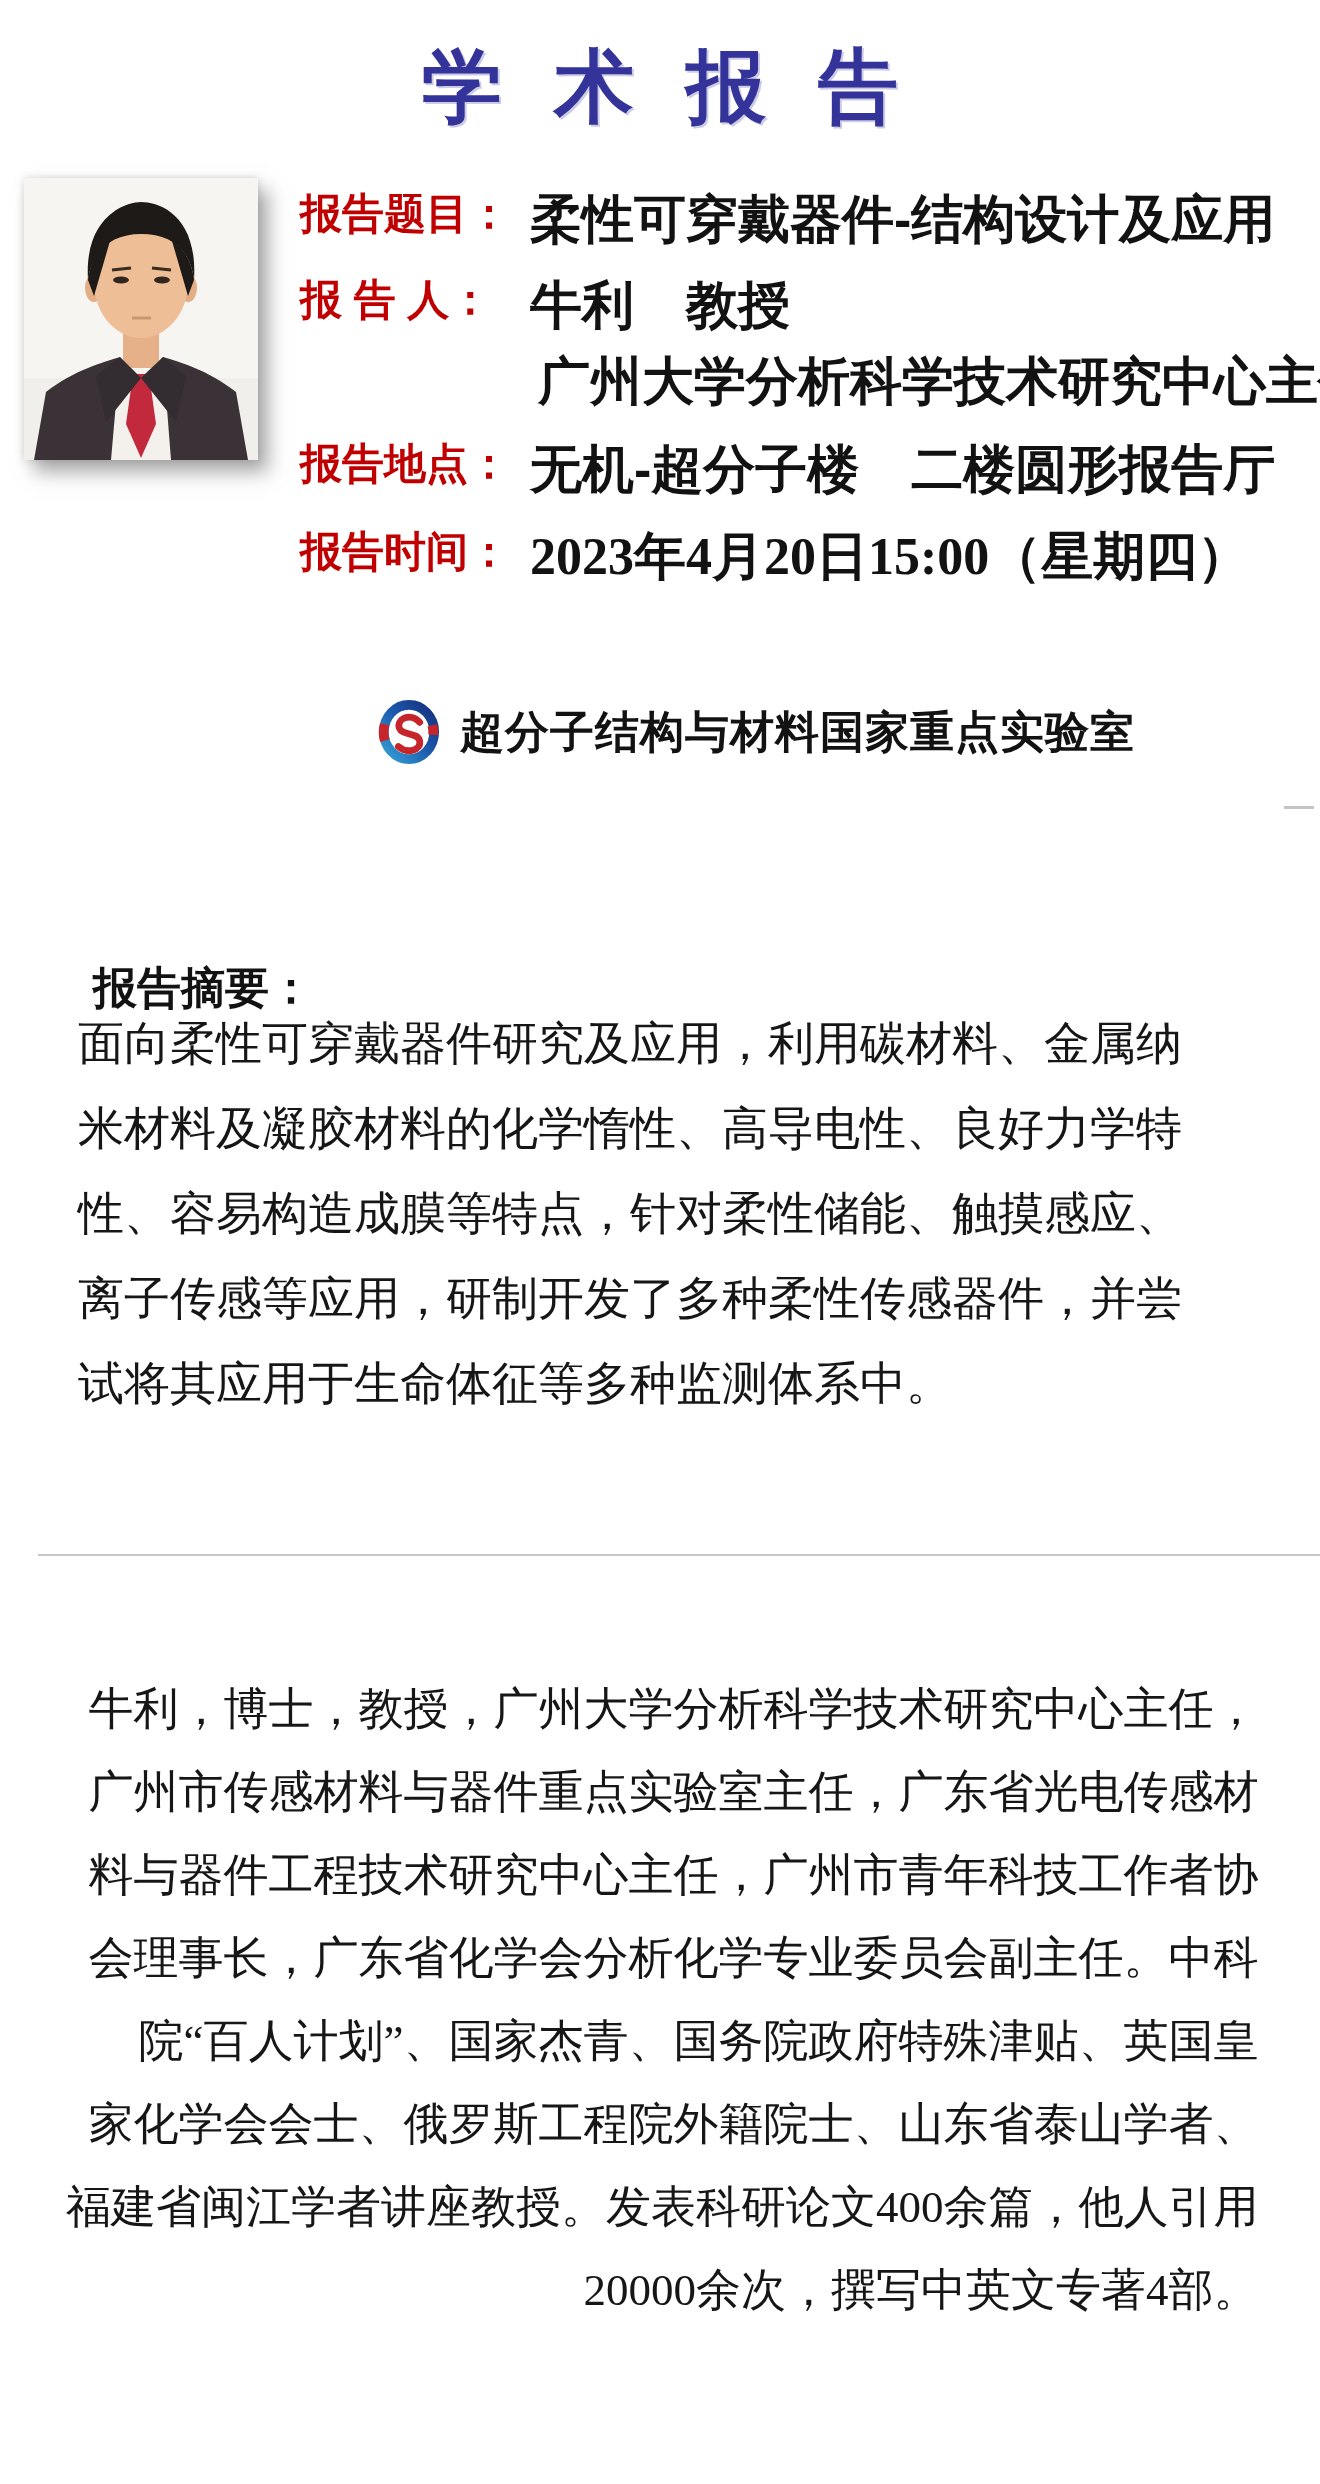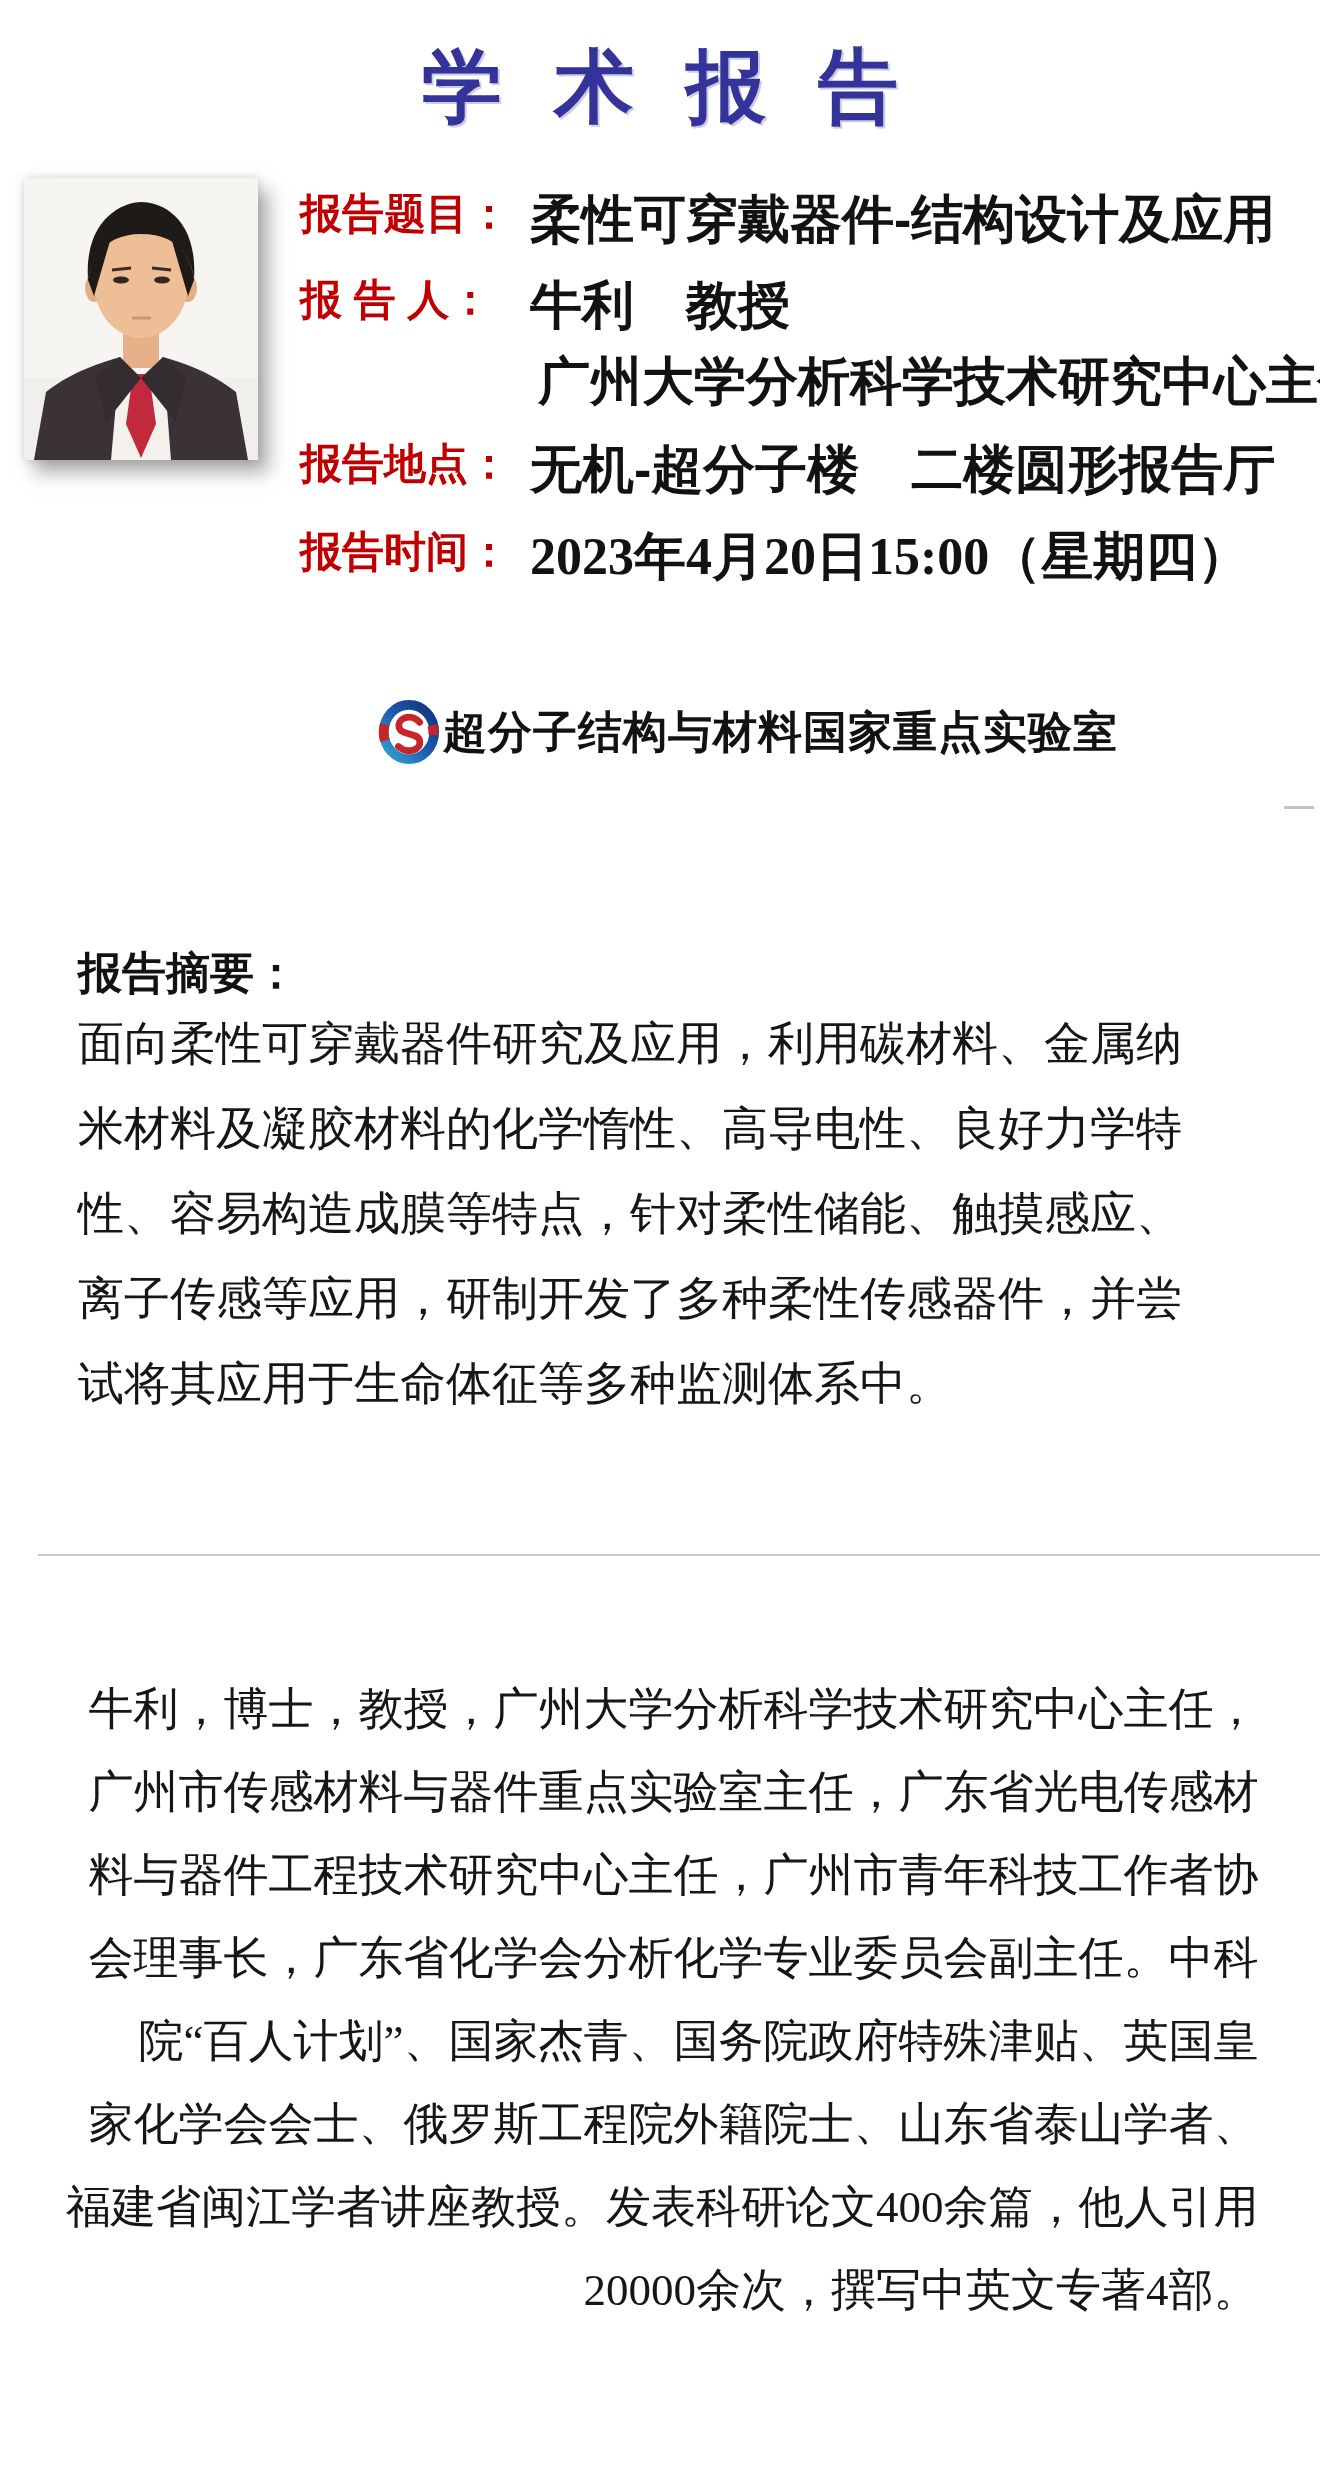--- a/index.html
+++ b/index.html
@@ -50,37 +50,37 @@
     font-size:52px; font-weight:700;
     color:#121212;
     white-space:nowrap;
   }
   .row3 .value{left:538px;}
   .row5 .value{font-family:"Liberation Serif","DejaVu Serif",serif;}
   .lab-banner{
     position:absolute;
     left:378px; top:698px;
     height:68px;
-    display:flex; align-items:center; gap:3px;
+    display:flex; align-items:center; gap:20px;
     white-space:nowrap;
   }
   .lab-logo{display:inline-block; width:62px; height:64px;}
   .lab-name{
     font-size:44px; font-weight:700; color:#121212;
     letter-spacing:1px;
   }
   .edge-dash{
     position:absolute;
     left:1284px; top:806px;
     width:30px; height:3px;
     background:#c4c4c4;
   }
   .section-heading{
     position:absolute;
-    margin:0;
+    margin:15px;
     font-size:44px; font-weight:700;
     color:#121212;
     white-space:nowrap;
   }
   .abstract-heading{left:78px; top:944px;}
   .bio-heading{left:70px; top:1606px;}
   .body-text{
     position:absolute;
     font-family:"Liberation Serif","DejaVu Serif",serif;
     color:#161616;

